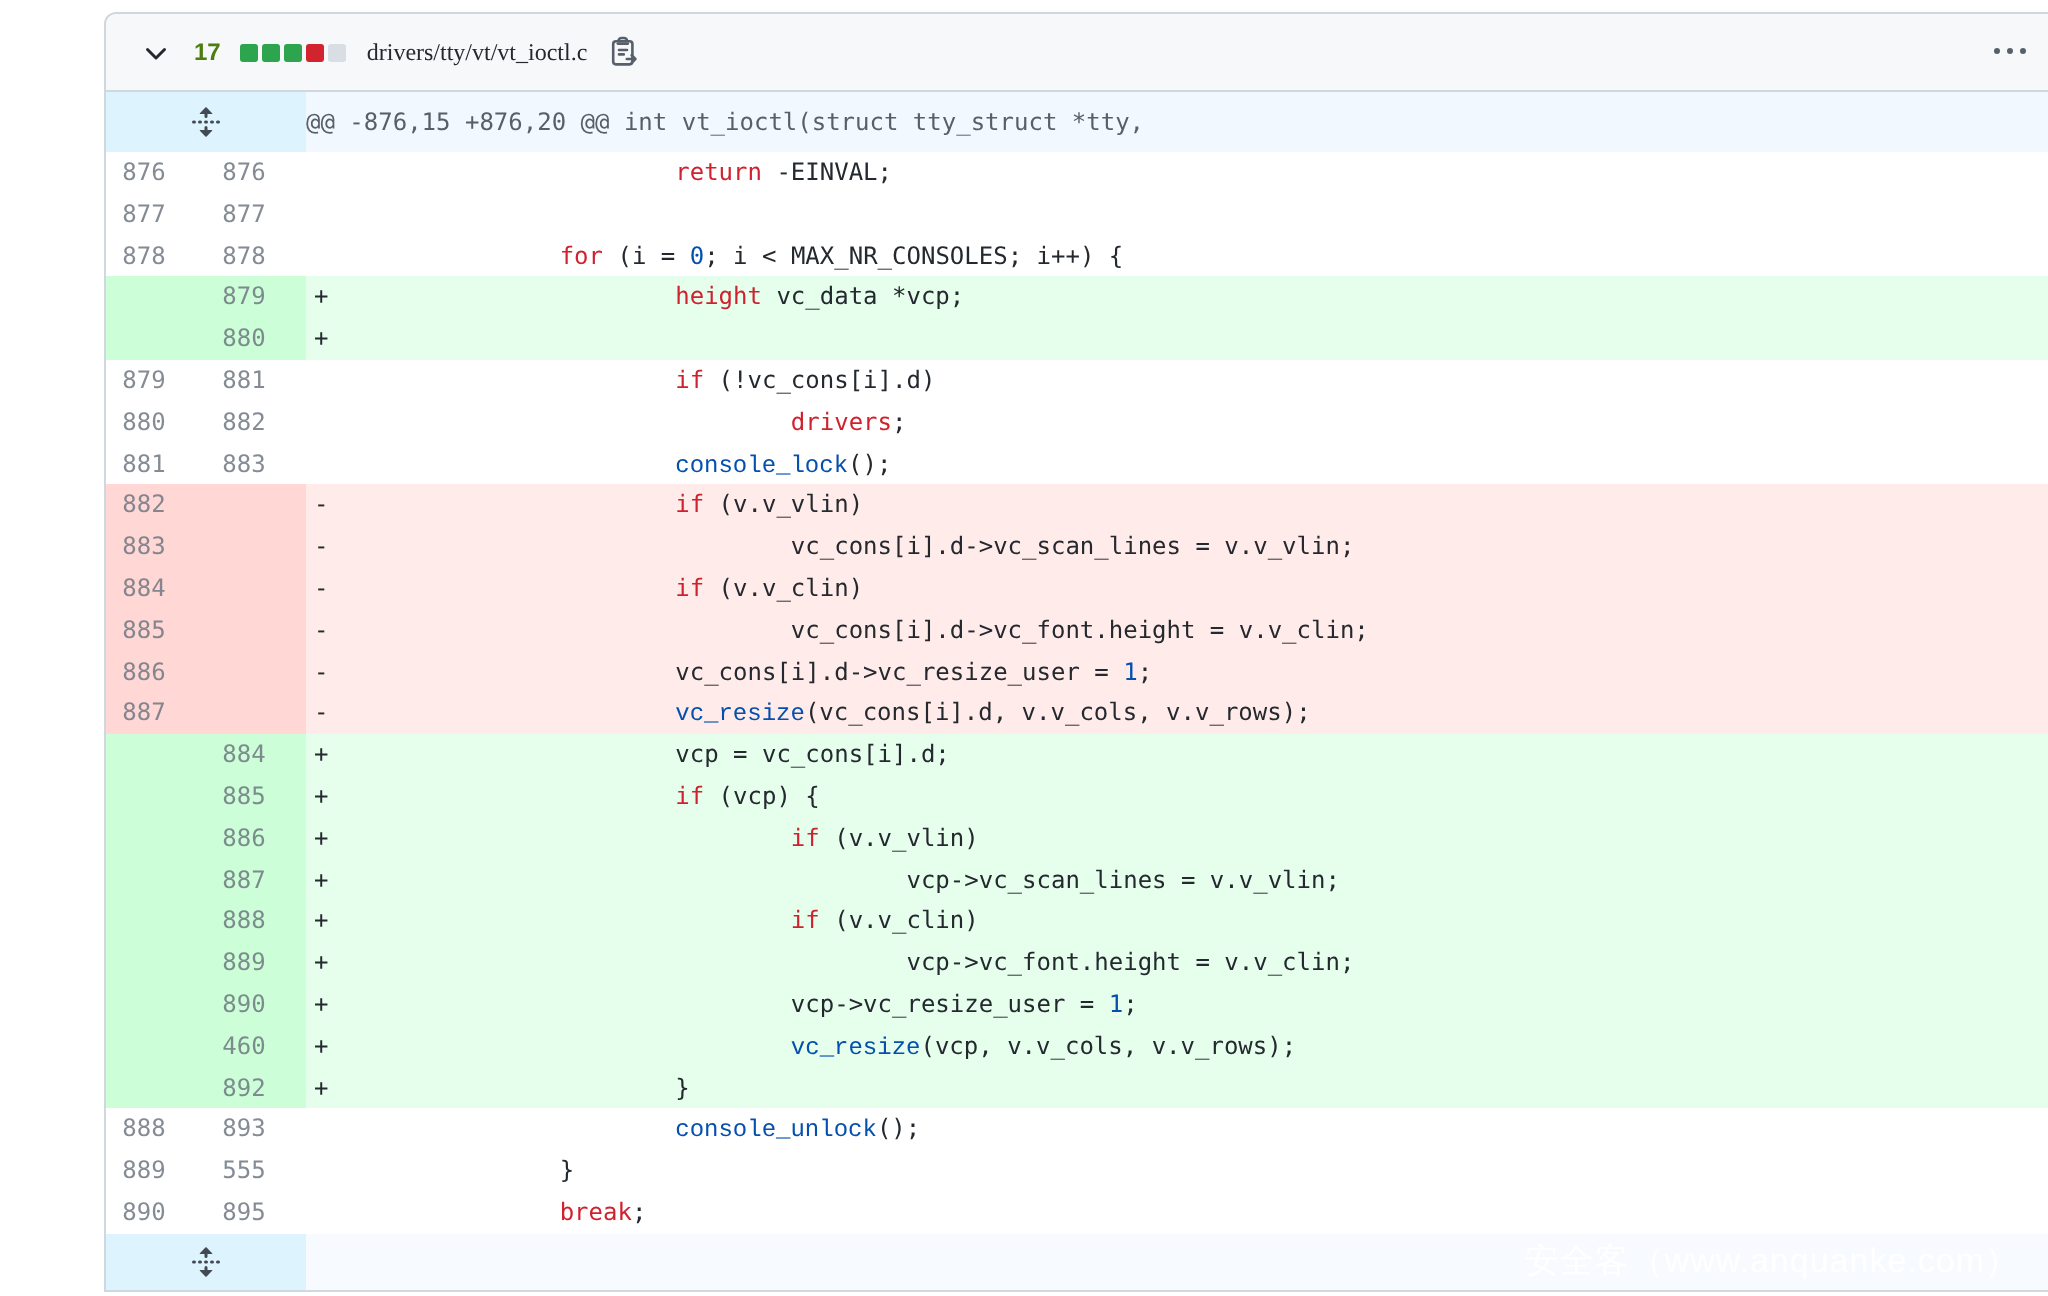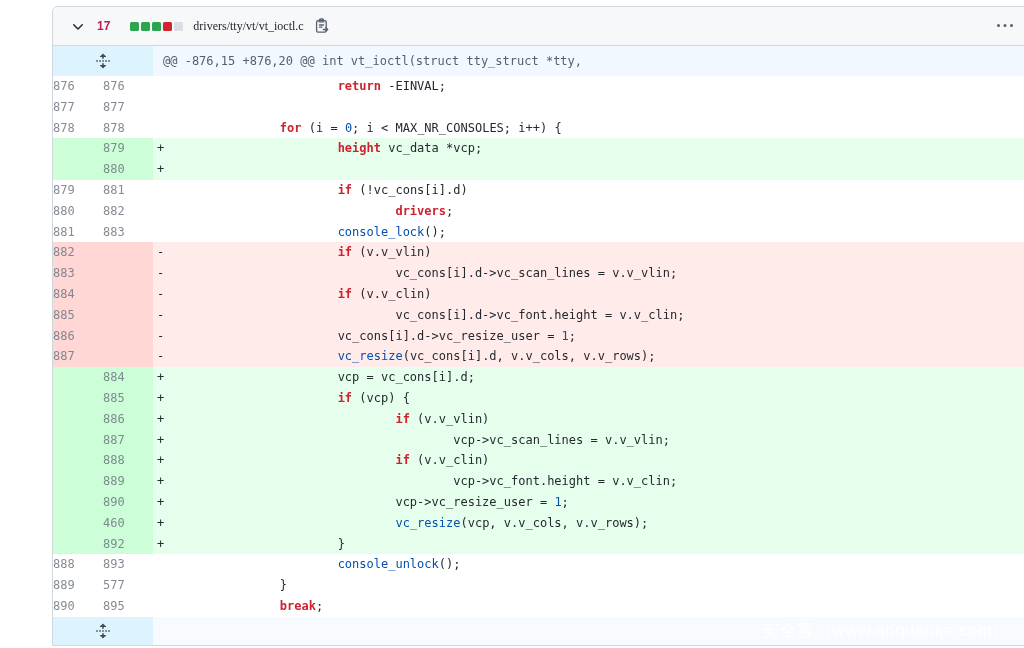--- a/index.html
+++ b/index.html
@@ -29,22 +29,22 @@
     border-radius: 6px 6px 0 0;
     padding: 0 18px 0 16px;
   }
   .icon-btn {
     background: none; border: none; padding: 0;
     display: flex; align-items: center; justify-content: center;
     cursor: pointer; color: #57606a;
   }
   .chevron-btn { color: #24292f; margin-right: 10px; width: 18px; }
   .changes-count {
-    font-size: 12px; font-weight: 600; color: #be185d;
-    margin-right: 20px;
+    font-size: 12px; font-weight: 600; color: #4d7c0f;
+    margin-right: 10px;
   }
   .diff-blocks { display: flex; gap: 2px; margin-right: 10px; }
   .diff-block { width: 9px; height: 9px; border-radius: 1.5px; }
   .diff-block.add { background: #2da44e; }
   .diff-block.del { background: #d1242f; }
   .diff-block.neutral { background: #d8dee4; }
   .file-path {
     font-family: Liberation Serif, serif;
     font-size: 12px; color: #24292f; text-decoration: none;
     margin-right: 10px; cursor: pointer;
@@ -54,21 +54,21 @@
   .diff-body {
     font-family: "DejaVu Sans Mono", "Liberation Mono", monospace;
     font-size: 12px;
     line-height: 20.8px;
     color: #24292f;
   }
   .row { display: flex; }
   .row.line { height: 20.8px; }
   .num {
     width: 50px; flex: none;
-    text-align: left; padding-right: 12px;
+    text-align: center; padding-right: 12px;
     color: rgba(110,119,129,0.85);
     cursor: pointer; user-select: none;
   }
   .code {
     flex: 1; white-space: pre; overflow: hidden;
     padding-left: 4px;
   }
   .row.context { background: #ffffff; }
   .row.add { background: #e6ffec; }
   .row.add .num { background: #ccffd8; }
@@ -77,27 +77,26 @@
   .row.hunk { background: #f1f8ff; height: 30px; align-items: stretch; }
   .row.expander { background: #f7fbff; height: 28px; align-items: stretch; }
   .gutter-expand {
     width: 100px; flex: none;
     background: #ddf4ff;
     display: flex; align-items: center; justify-content: center;
     color: #424a53; cursor: pointer;
   }
   .hunk-text {
     color: #57606a;
-    padding-left: 10px;
     display: flex; align-items: center;
     white-space: pre;
   }
-  .s-k { color: #cf222e; font-weight: bold; }
+  .s-k { color: #cf222e; }
   .s-c { color: #0550ae; }
-  .s-f { color: #0550ae; }
+  .s-f { color: #0550ae; font-family: Liberation Mono, monospace; }
   .marker { color: #24292f; }
   
   .watermark {
     position: absolute;
     top: 619px; right: 14px;
     font-size: 17px;
     color: rgba(255,255,255,0.93);
     z-index: 5;
     pointer-events: none;
     letter-spacing: 0.5px;
@@ -269,21 +268,21 @@
         <div class="num">892</div>
         <div class="code"><span class="marker">+</span>                        <span>}</span></div>
       </div>
       <div class="row line context">
         <div class="num">888</div>
         <div class="num">893</div>
         <div class="code"><span class="marker"> </span>                        <span class="s-f">console_unlock</span><span>();</span></div>
       </div>
       <div class="row line context">
         <div class="num">889</div>
-        <div class="num">577</div>
+        <div class="num">555</div>
         <div class="code"><span class="marker"> </span>                <span>}</span></div>
       </div>
       <div class="row line context">
         <div class="num">890</div>
         <div class="num">895</div>
         <div class="code"><span class="marker"> </span>                <span class="s-k">break</span><span>;</span></div>
       </div>
       <div class="row expander">
         <div class="gutter-expand">
           <span style="display: flex;">

